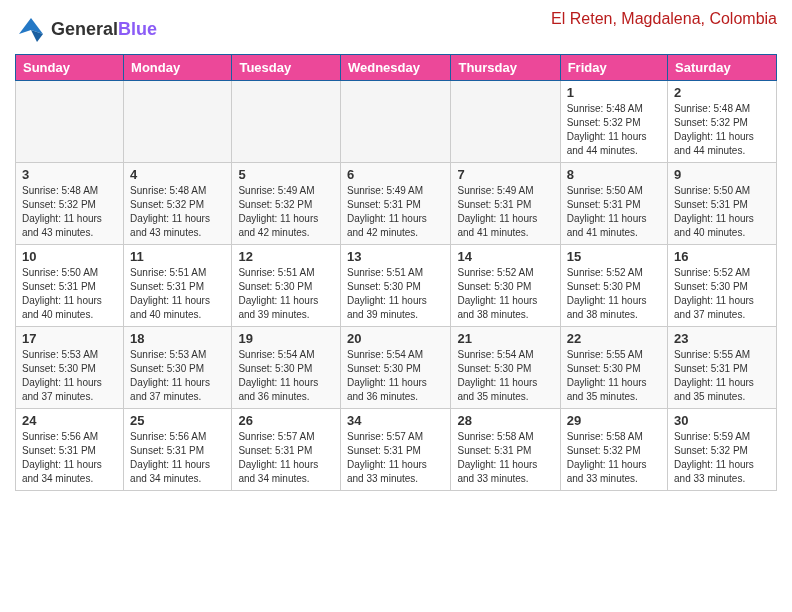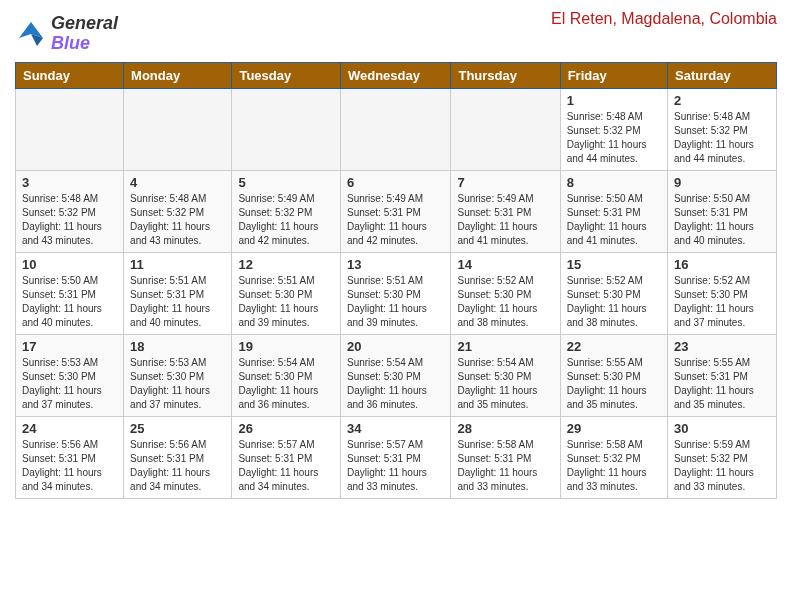--- a/index.html
+++ b/index.html
@@ -21,23 +21,21 @@
       justify-content: space-between;
       margin-bottom: 8px;
     }
     .logo {
       display: flex;
       align-items: center;
       margin-top: 4px;
     }
     .logo-text {
       display: flex;
-      flex-direction: column;
       line-height: 1.1;
-      font-style: italic;
     }
     .logo-general {
       font-size: 18px;
       font-weight: bold;
       color: #333;
     }
     .logo-blue {
       font-size: 18px;
       font-weight: bold;
       color: #8b5cf6;
@@ -58,21 +56,21 @@
     .subtitle {
       font-size: 16px;
       color: #b91c1c;
     }
     .calendar {
       width: 100%;
       border-collapse: collapse;
       border: 1px solid #ccc;
     }
     .calendar th {
-      background: #a16207;
+      background: #ec4899;
       color: #fff;
       text-align: left;
       padding: 5px 7px;
       font-size: 13px;
       font-weight: bold;
       border: 1px solid #1a5fa0;
     }
     .calendar td {
       border: 1px solid #ccc;
       vertical-align: top;

